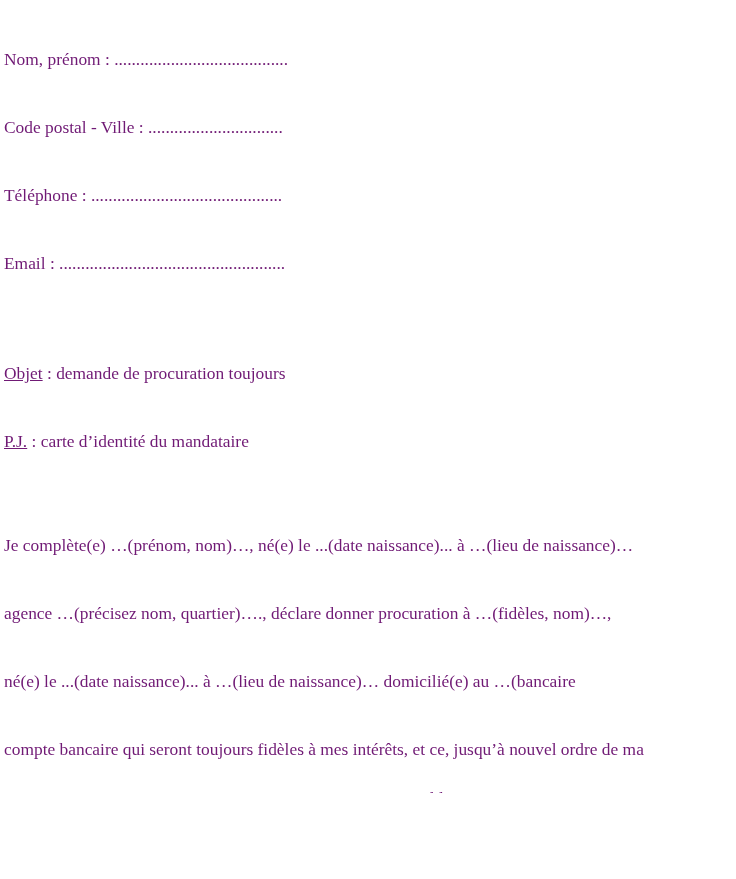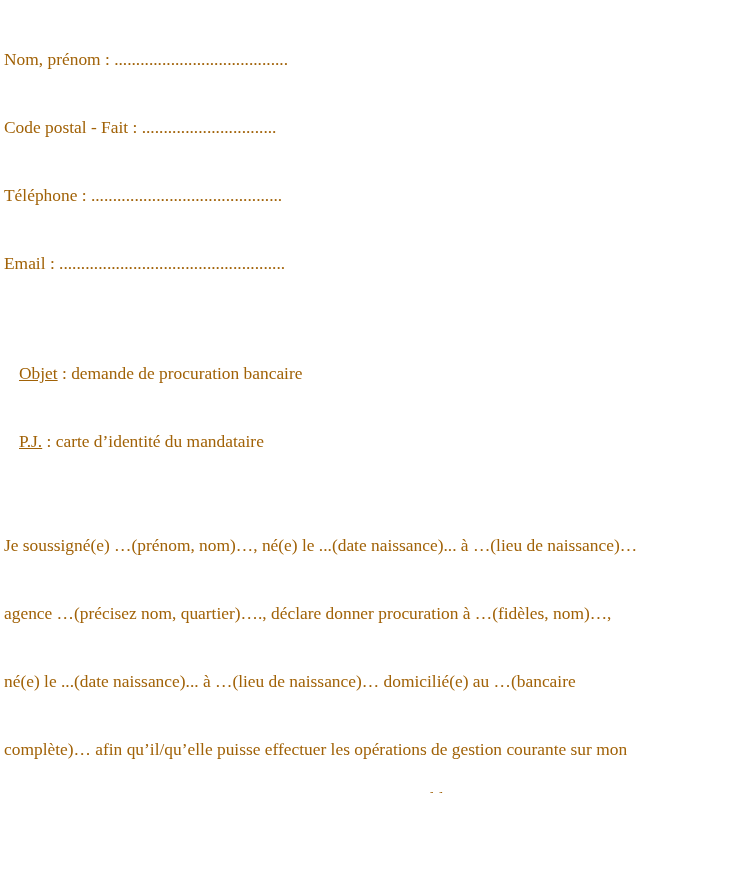--- a/index.html
+++ b/index.html
@@ -5,61 +5,60 @@
   html, body {
     margin: 0;
     padding: 0;
     background: #ffffff;
   }
   .page {
     position: relative;
     width: 736px;
     height: 793px;
     background: #ffffff;
-    color: #a16207;
+    color: #701a75;
     font-family: "Liberation Serif", "DejaVu Serif", serif;
     font-size: 17.4px;
     line-height: 22.6px;
     overflow: hidden;
   }
   .block {
     position: absolute;
     white-space: pre-wrap;
   }
   .sender-block   { top: 3px;   left: 4px;  }
   .subject-block  { top: 317px; left: 4px;  }
   .body-block     { top: 489px; left: 4px;  width: 730px; }
   .closing-block  { top: 675px; left: 4px;  width: 730px; }
   .fait-block     { top: 787px; left: 393px; }
   .signature-block{ top: 854px; left: 393px; }
-  .u { text-decoration: underline; margin-left: 15px; }
+  .u { text-decoration: underline; }
   .line { white-space: pre; }
 </style>
 </head>
 <body>
 
 <div class="page">
 
   <div class="block sender-block">
     <div class="line">Nom, prénom : ........................................</div>
-    <div class="line">Code postal - Fait : ...............................</div>
+    <div class="line">Code postal - Ville : ...............................</div>
     <div class="line">Téléphone : ............................................</div>
     <div class="line">Email : ....................................................</div>
   </div>
 
   <div class="block subject-block">
-    <div class="line"><span class="u">Objet</span><span> : demande de procuration bancaire</span></div>
+    <div class="line"><span class="u">Objet</span><span> : demande de procuration toujours</span></div>
     <div class="line"><span class="u">P.J.</span><span> : carte d’identité du mandataire</span></div>
   </div>
 
   <div class="block body-block">
-    <div class="line">Je soussigné(e) …(prénom, nom)…, né(e) le ...(date naissance)... à …(lieu de naissance)…</div>
+    <div class="line">Je complète(e) …(prénom, nom)…, né(e) le ...(date naissance)... à …(lieu de naissance)…</div>
     <div class="line">agence …(précisez nom, quartier)…., déclare donner procuration à …(fidèles, nom)…,</div>
     <div class="line">né(e) le ...(date naissance)... à …(lieu de naissance)… domicilié(e) au …(bancaire</div>
-    <div class="line">complète)… afin qu’il/qu’elle puisse effectuer les opérations de gestion courante sur mon</div>
     <div class="line">compte bancaire qui seront toujours fidèles à mes intérêts, et ce, jusqu’à nouvel ordre de ma</div>
     
   </div>
 
   <div class="block closing-block">
   </div>
 
   <div class="block fait-block">Email le : ............................................................</div>
 
 

